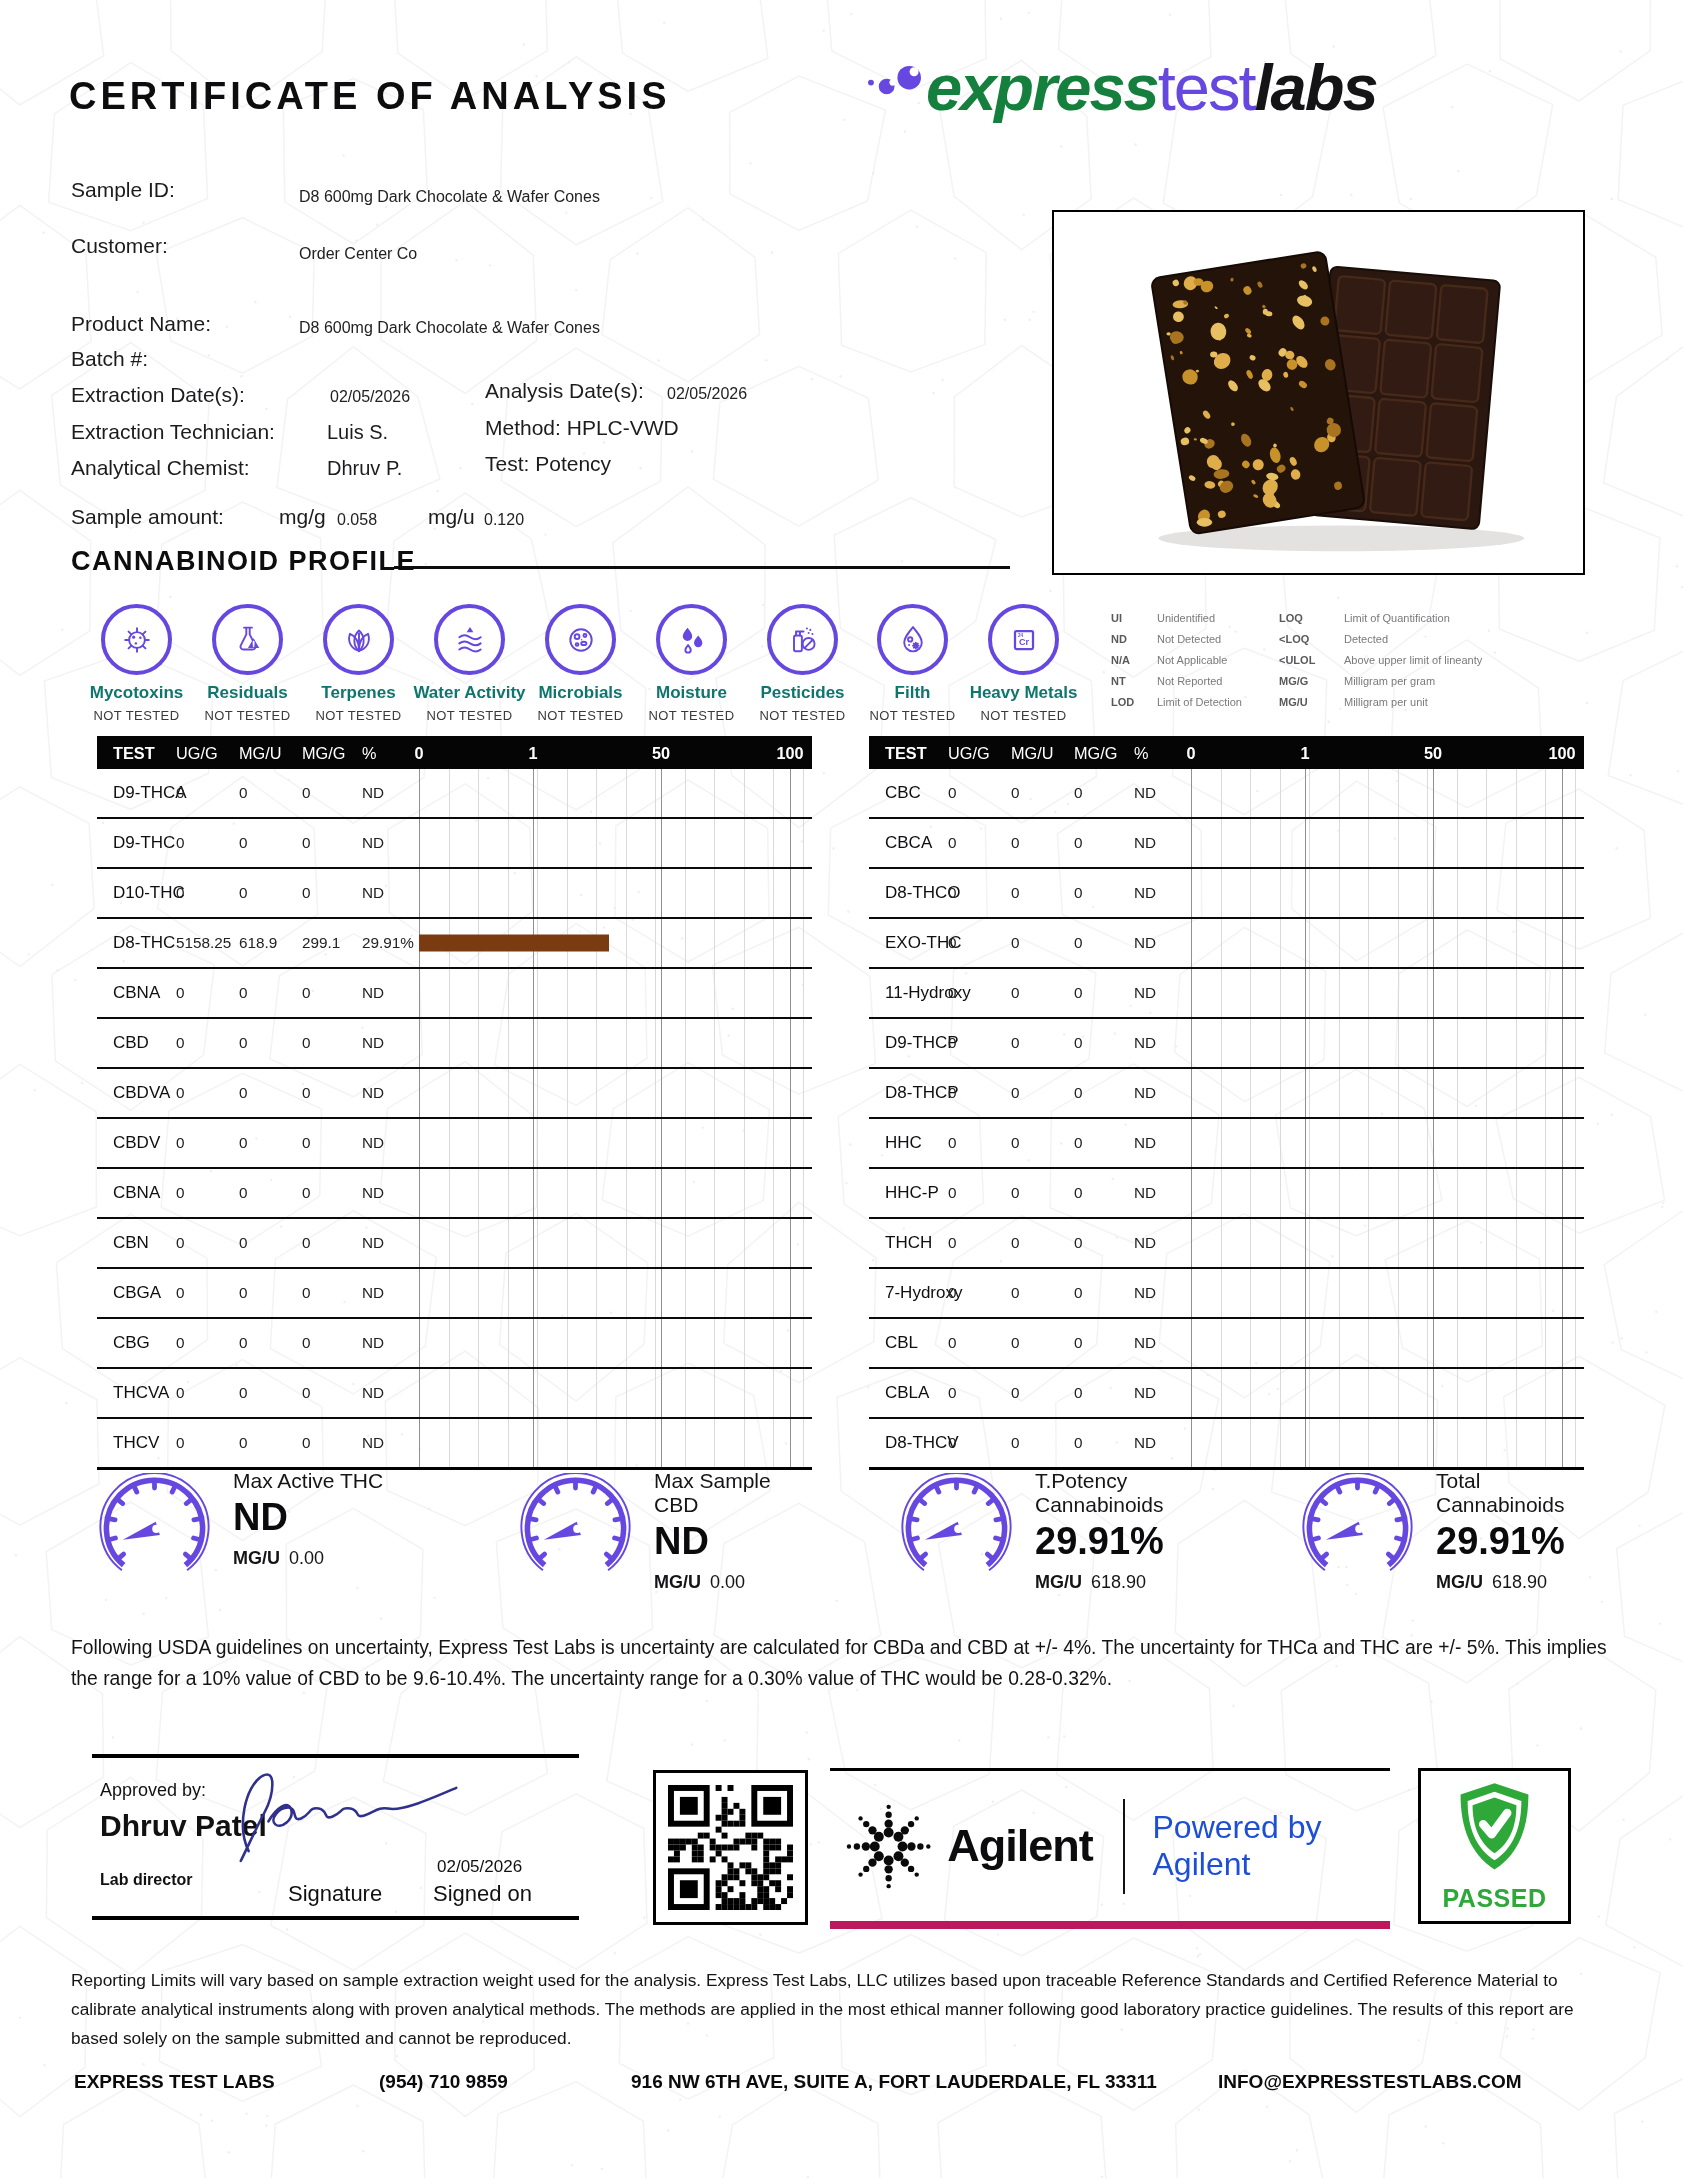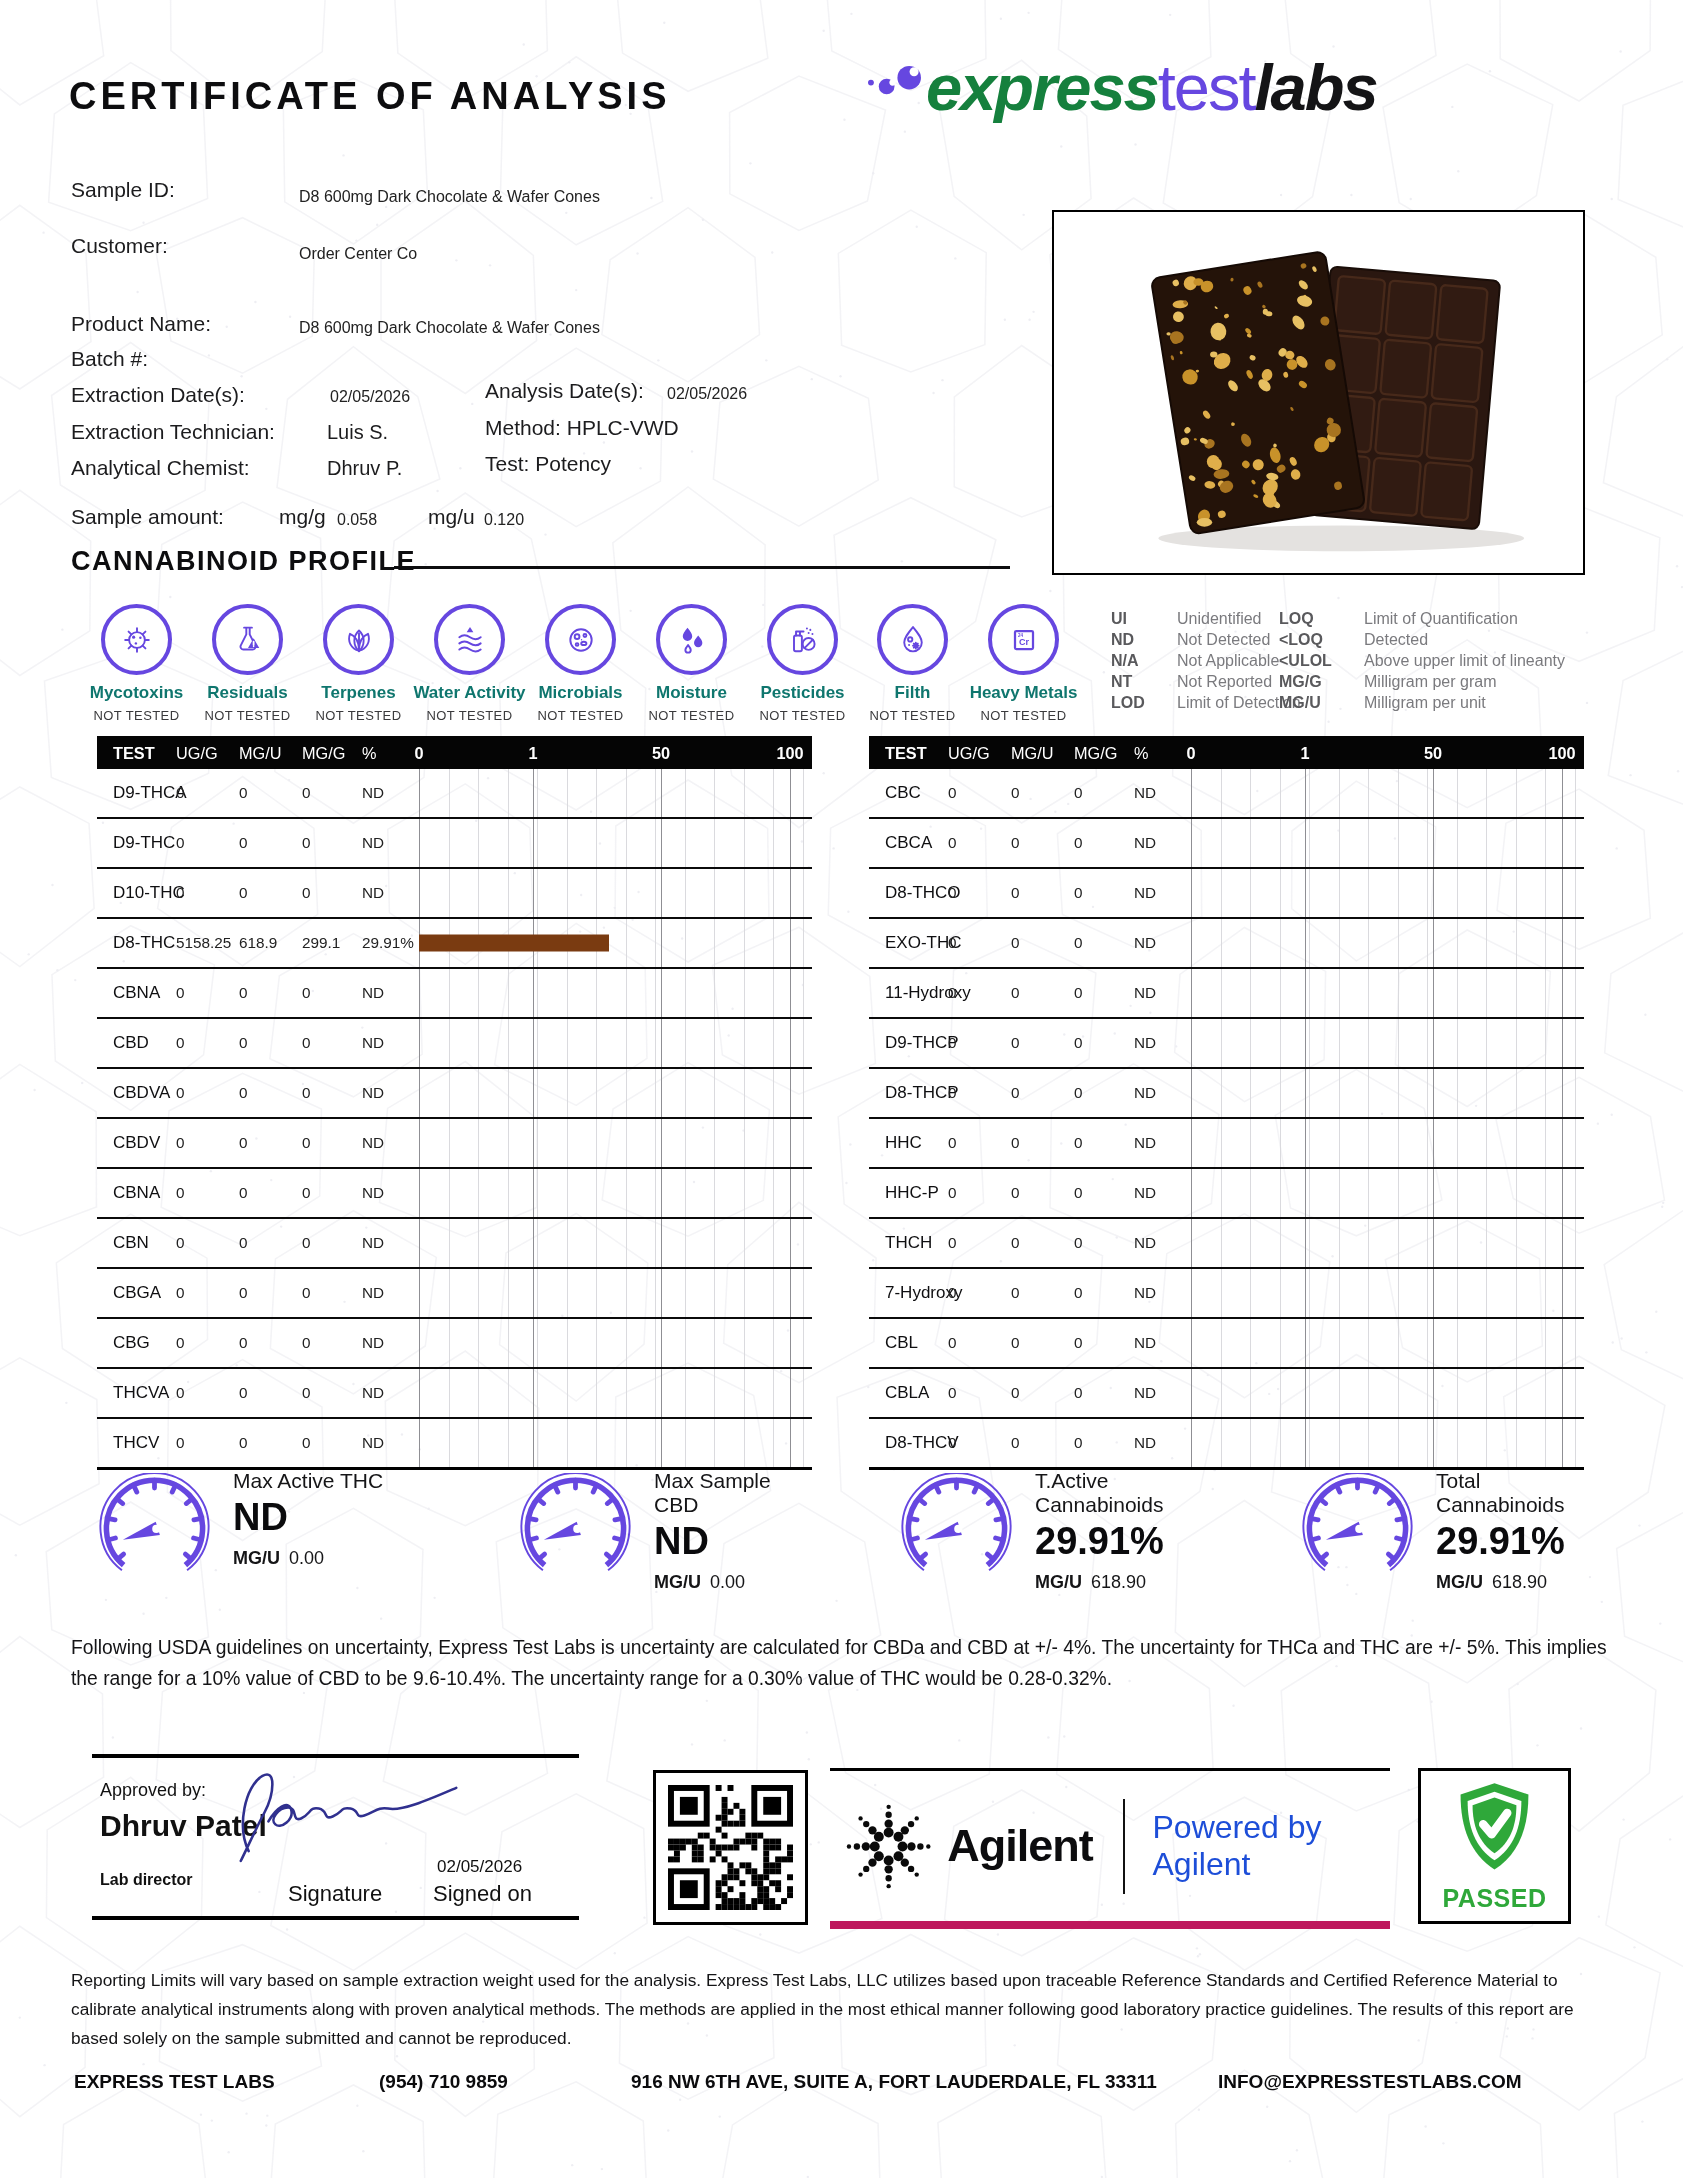--- a/index.html
+++ b/index.html
@@ -30,21 +30,21 @@
   .section-rule{left:394px;top:566px;width:616px;height:3px;background:#0d0d0f;}
 
   
   .screen{position:absolute;width:119px;text-align:center;}
   .screen .ring{width:63px;height:63px;border-radius:50%;border:4.5px solid #6647e0;margin:0 auto;display:flex;align-items:center;justify-content:center;background:#fff;}
   .screen .nm{font-size:17px;font-weight:700;margin-top:8px;color:#0f766e;}
   .screen .st{font-size:13px;color:#3a3a3c;margin-top:5px;letter-spacing:0.4px;}
 
   
   .legend-col{position:absolute;top:608px;}
-  .legend-row{display:flex;line-height:21px;font-size:16px;gap:20px;}
+  .legend-row{display:flex;line-height:21px;font-size:11px;}
   .legend-row .ab{font-weight:700;color:#59595c;width:46px;}
   .legend-row .ds{color:#7a7a7e;}
   #legend-right .ab{width:65px;}
 
   
   .ctable{position:absolute;width:715px;}
   .thead{position:relative;height:33px;background:#050505;color:#fff;}
   .thead span{position:absolute;top:50%;transform:translateY(-50%);font-weight:700;font-size:16.3px;}
   .trow{position:relative;height:48px;border-bottom:2px solid #0b0b0b;}
   .trow:last-child{border-bottom:3.5px solid #000;}
@@ -1496,21 +1496,21 @@
           <line x1="50.0" y1="12.5" x2="50.0" y2="6.0" stroke="#6647e0" stroke-width="4" stroke-linecap="round"></line>
           <line x1="64.7" y1="15.9" x2="67.5" y2="10.0" stroke="#6647e0" stroke-width="4" stroke-linecap="round"></line>
           <line x1="76.4" y1="25.4" x2="81.5" y2="21.4" stroke="#6647e0" stroke-width="4" stroke-linecap="round"></line>
           <line x1="82.8" y1="39.0" x2="89.1" y2="37.7" stroke="#6647e0" stroke-width="4" stroke-linecap="round"></line>
           <line x1="82.5" y1="54.1" x2="88.8" y2="55.7" stroke="#6647e0" stroke-width="4" stroke-linecap="round"></line>
           <line x1="75.7" y1="67.5" x2="80.6" y2="71.7" stroke="#6647e0" stroke-width="4" stroke-linecap="round"></line>
       <polygon points="23.7,55.6 51,40.5 54.5,51.5" fill="#6647e0"></polygon>
       <circle cx="51.5" cy="46.5" r="3.4" fill="#fff"></circle>
     </svg>
       <div class="txt">
-        <div class="glabel">T.Active Cannabinoids</div>
+        <div class="glabel">T.Potency Cannabinoids</div>
         <div class="gvalue">29.91%</div>
         <div class="gunit"><b>MG/U</b><span>618.90</span></div>
       </div>
       </div>
       <div class="gauge" style="left: 1297px;">
         <svg width="121" height="113" viewBox="0 0 100 94">
       <path d="M22.9 80.9 A45 45 0 1 1 77.1 80.9" fill="none" stroke="#6647e0" stroke-width="1.6"></path>
       <path d="M24.3 76.6 A40 40 0 1 1 75.7 76.6" fill="none" stroke="#6647e0" stroke-width="4.6"></path>
       <line x1="24.3" y1="67.5" x2="19.4" y2="71.7" stroke="#6647e0" stroke-width="4" stroke-linecap="round"></line>
           <line x1="17.5" y1="54.1" x2="11.2" y2="55.7" stroke="#6647e0" stroke-width="4" stroke-linecap="round"></line>

